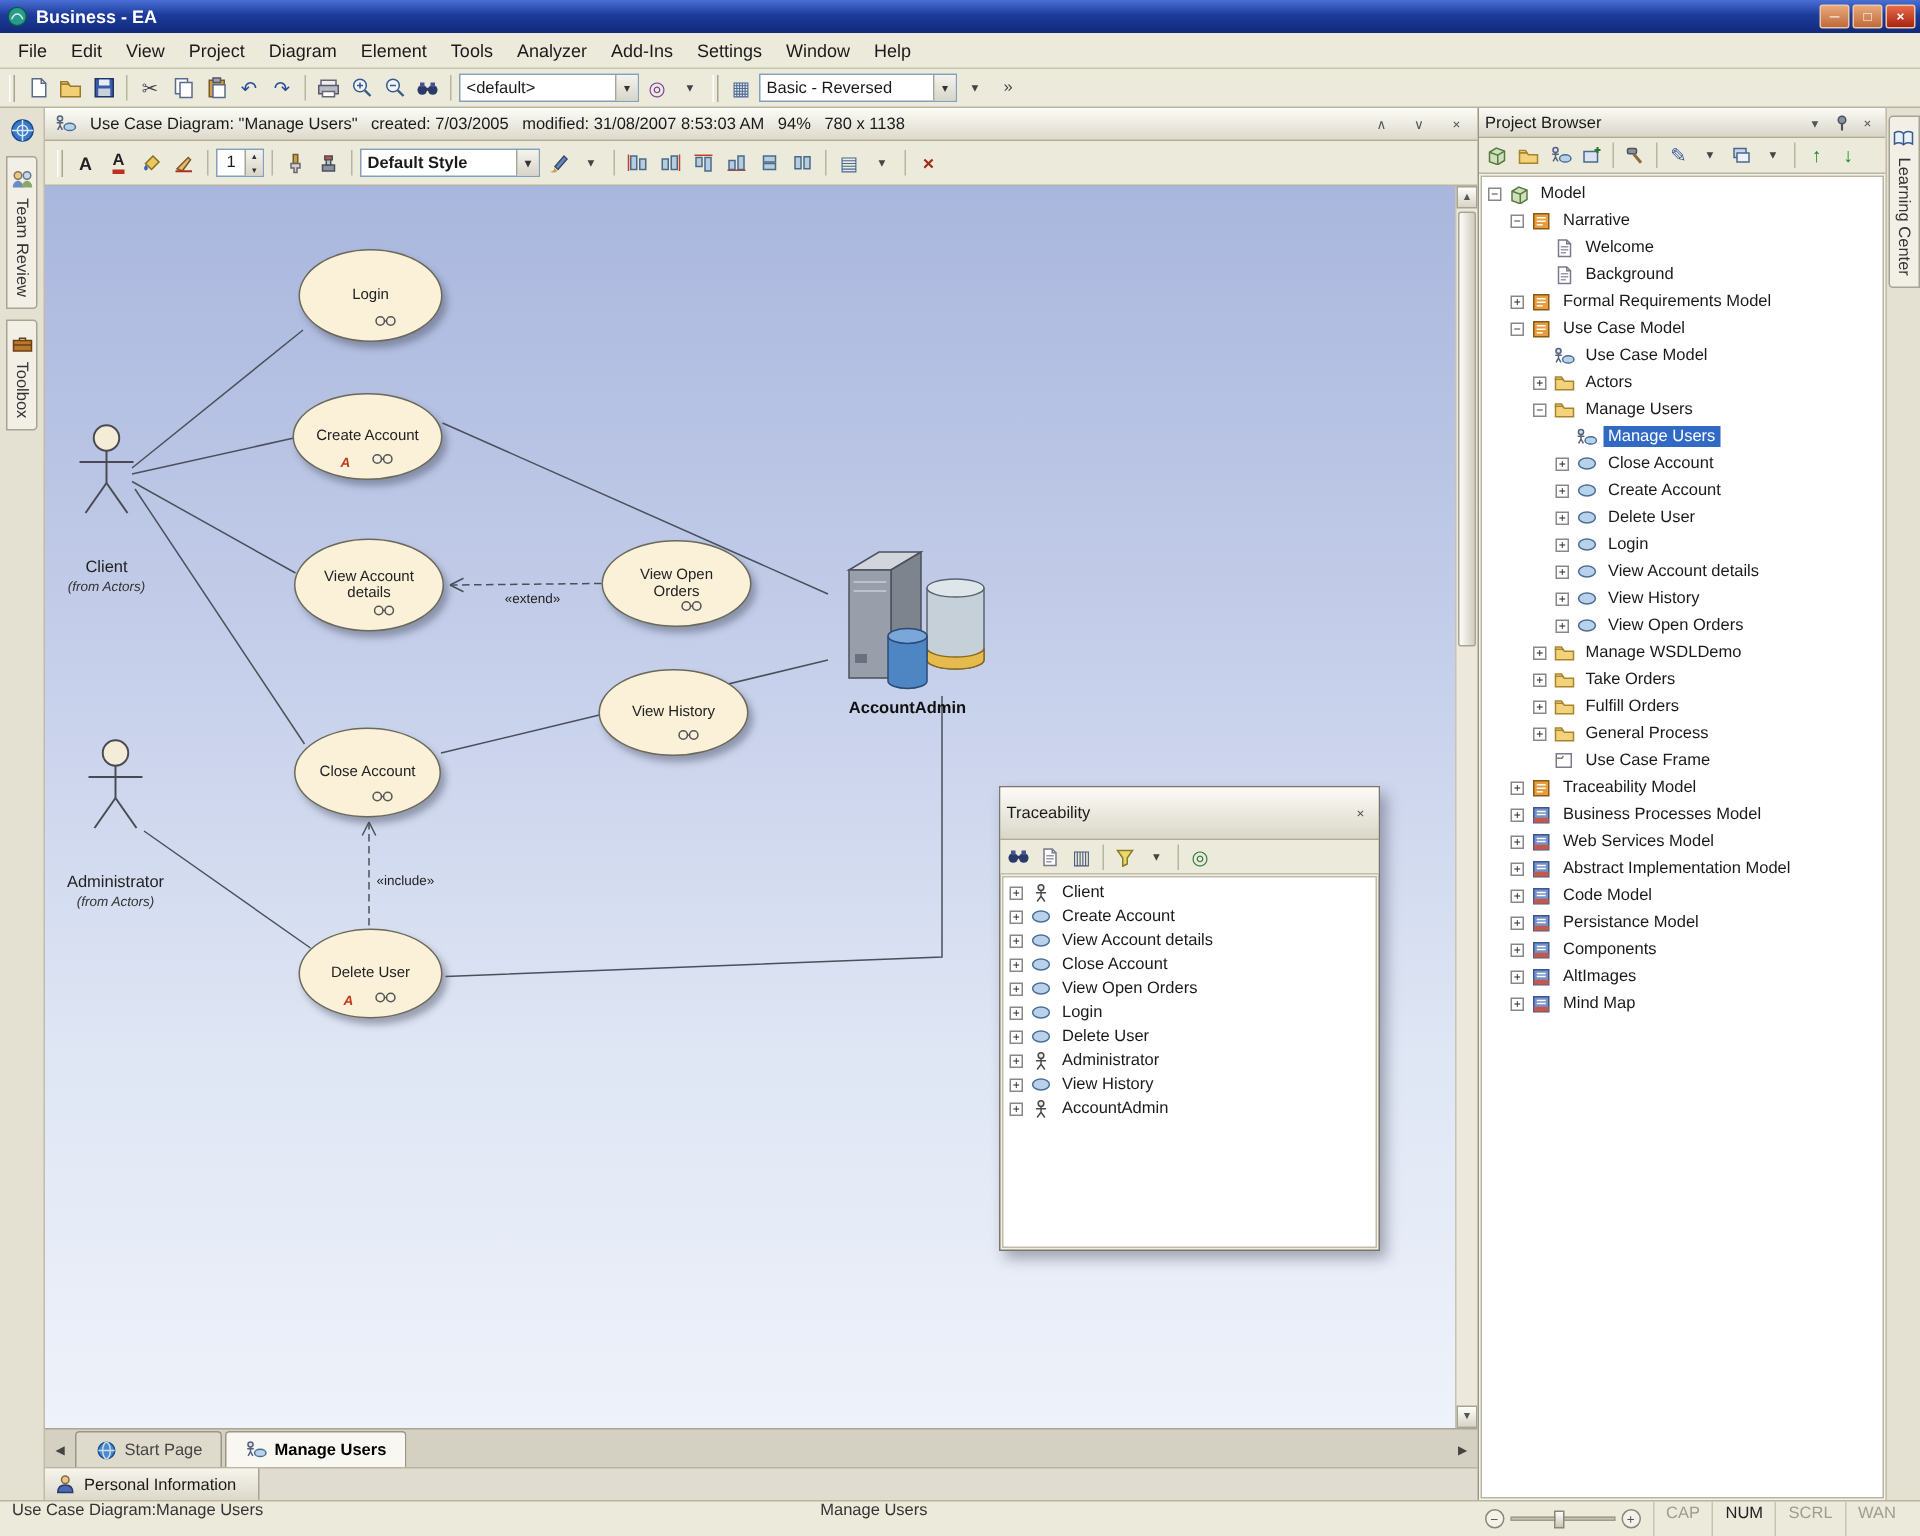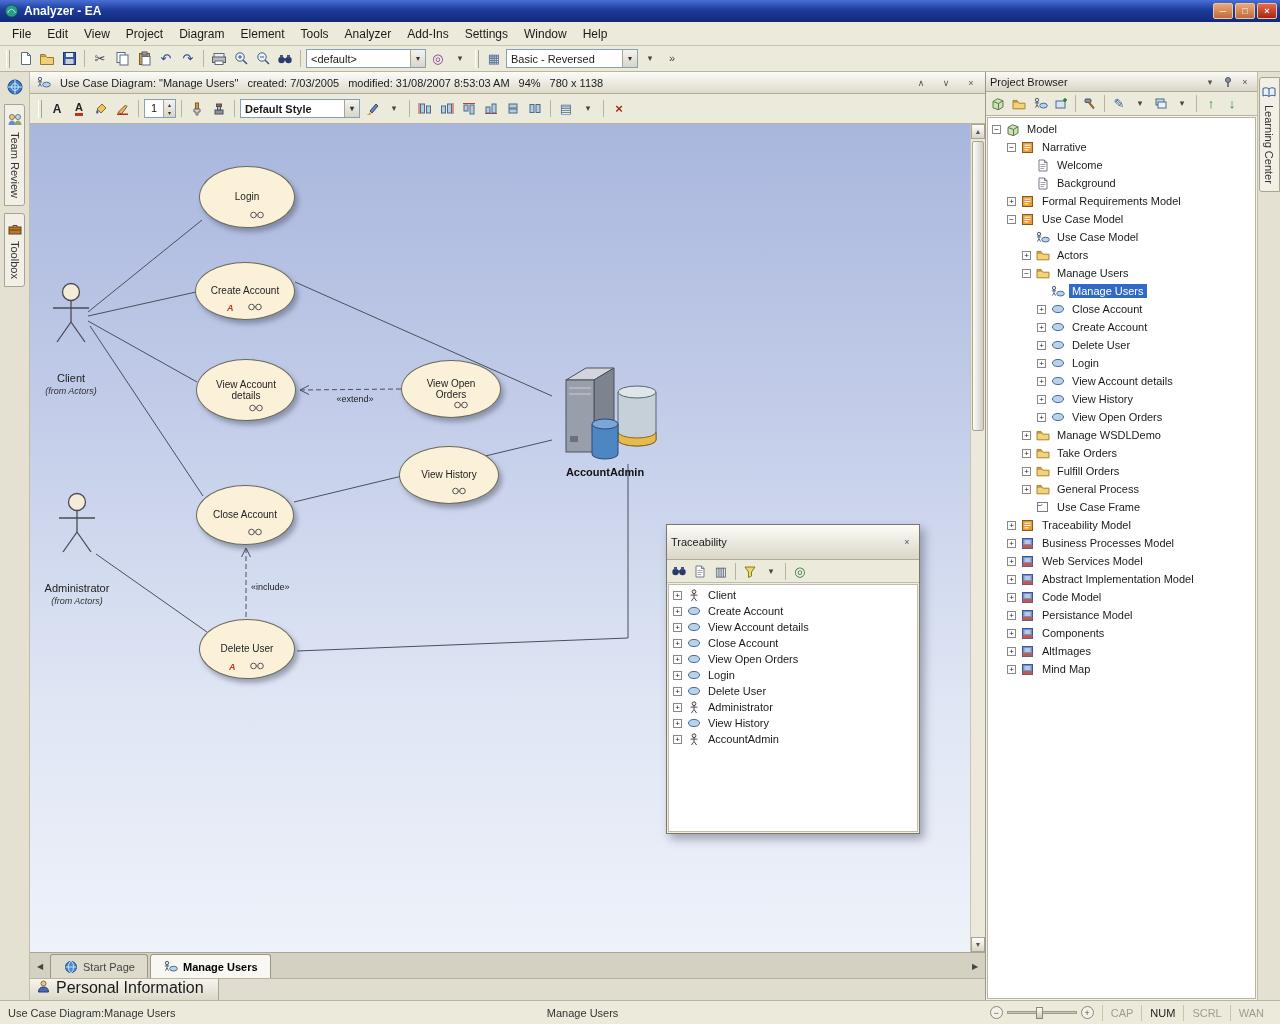--- a/index.html
+++ b/index.html
@@ -67,22 +67,22 @@
 .tr-toolbar{height:23px;display:flex;align-items:center;gap:1px;padding:0 2px;background:#eceadb;border-bottom:1px solid #c0bcaa;flex:none;}
 .tr-list{flex:1;background:#fff;border:1px solid #c0bcaa;margin:1px;padding-top:2px;overflow:hidden;}
 .tr-list .trow{height:16px;}
 
 
 .doctabs{height:26px;background:#d4d1c2;border-top:1px solid #aaa694;display:flex;align-items:flex-end;padding:0 2px;gap:2px;flex:none;}
 .navbtn{width:16px;height:20px;display:flex;align-items:center;justify-content:center;font-size:8px;color:#444;margin-bottom:2px;}
 .dtab{display:flex;align-items:center;gap:5px;padding:4px 12px;font-size:11px;border:1px solid #9a9688;border-bottom:none;border-radius:3px 3px 0 0;background:#dedbcc;color:#444;}
 .dtab.active{background:#f8f7f1;font-weight:bold;color:#000;}
 .personalbar{height:22px;background:#e0ddd0;border-top:1px solid #b8b4a0;display:flex;align-items:center;flex:none;}
-.pibtn{display:flex;align-items:flex-start;gap:5px;height:100%;padding:0 14px 0 6px;background:linear-gradient(#f6f4ec,#dcd9ca);border-right:1px solid #a8a494;font-size:16px;}
-.statusbar{height:24px;background:#eceadb;border-top:1px solid #b8b4a0;display:flex;align-items:center;padding:0 8px;font-size:11px;color:#333;gap:8px;flex:none;}
+.pibtn{display:flex;align-items:center;gap:5px;height:100%;padding:0 14px 0 6px;background:linear-gradient(#f6f4ec,#dcd9ca);border-right:1px solid #a8a494;font-size:11px;}
+.statusbar{height:24px;background:#eceadb;border-top:1px solid #b8b4a0;display:flex;padding:0 8px;font-size:11px;color:#333;gap:8px;flex:none;}
 .sb-center{flex:1;text-align:center;}
 .sb-zoom{display:flex;align-items:center;gap:4px;}
 .zbtn{width:13px;height:13px;border:1px solid #8a8678;border-radius:50%;display:flex;align-items:center;justify-content:center;font-size:9px;color:#555;background:#f4f2e8;}
 .sb-track{width:70px;height:3px;background:#c8c4b4;border:1px solid #a09c8c;position:relative;}
 .sb-thumb{position:absolute;left:28px;top:-5px;width:7px;height:12px;background:linear-gradient(#fdfdfa,#cac6b6);border:1px solid #8a8678;}
 .sb-ind{display:flex;}
 .sb-ind span{padding:2px 8px;border-left:1px solid #c8c4b4;color:#a09c8e;}
 .sb-ind span.active{color:#222;}
 
 
@@ -105,21 +105,21 @@
 
 <div class="app">
 
   <div class="titlebar">
     <span class="ticon">
         <svg width="16" height="16" viewBox="0 0 16 16">
           <circle cx="8" cy="8" r="6.5" fill="#2a9a8a" stroke="#0a5a4a"></circle>
           <path d="M4 10c2-5 6-5 8 0" fill="none" stroke="#d8f0e8"></path>
         </svg>
       </span>
-    <span>Analyzer - EA</span>
+    <span>Business - EA</span>
     <span class="winbtns">
       <span class="winbtn">─</span>
       <span class="winbtn">□</span>
       <span class="winbtn close">×</span>
     </span>
   </div>
 
   <div class="menubar" id="menubar">
       <span class="menuitem">File</span>
       <span class="menuitem">Edit</span>

